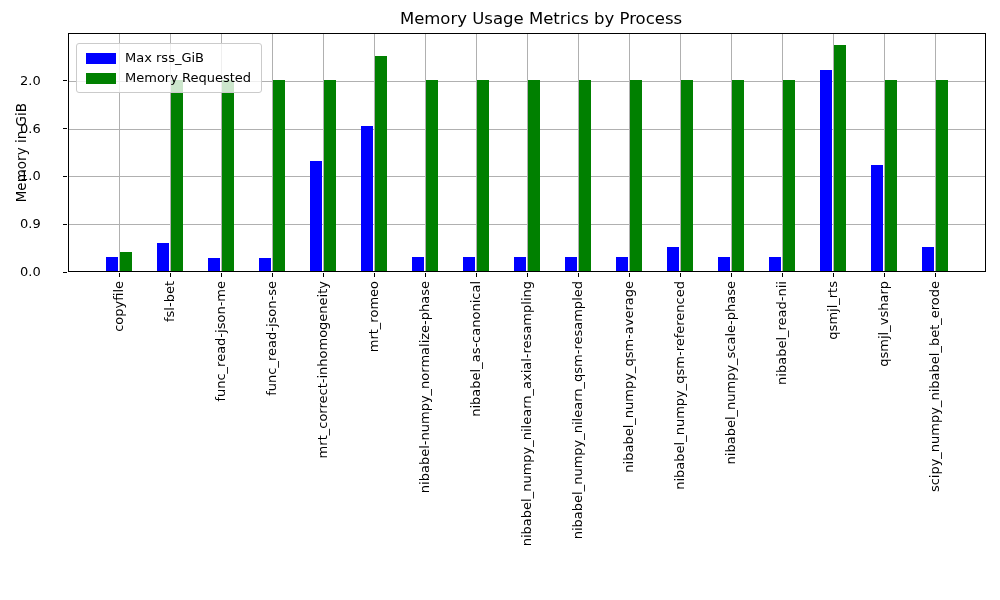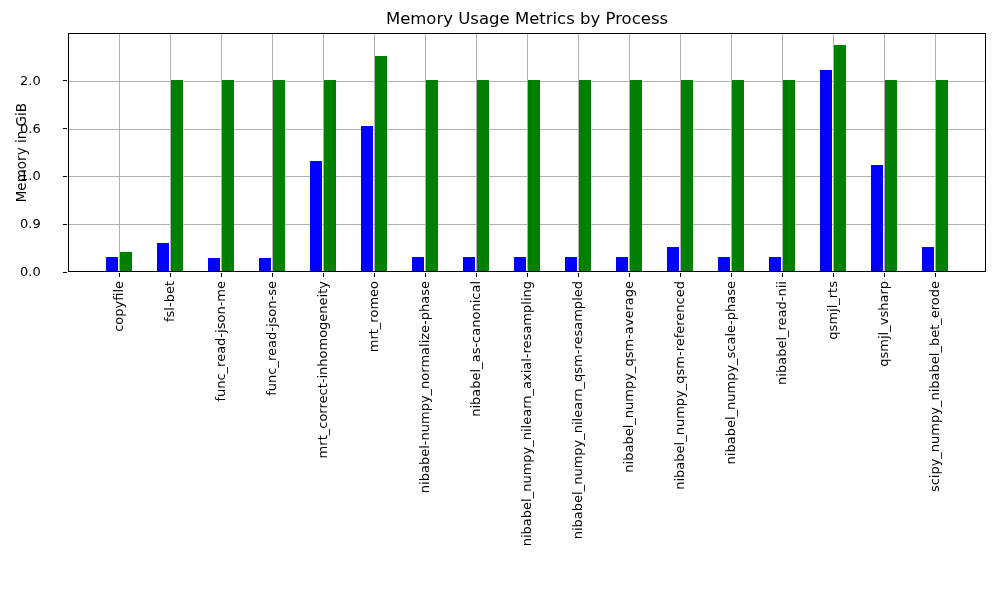--- a/index.html
+++ b/index.html
@@ -7,21 +7,21 @@
     position: relative;
     width: 1000px;
     height: 600px;
     background: #ffffff;
     font-family: "DejaVu Sans", "Liberation Sans", sans-serif;
     color: #000000;
     overflow: hidden;
   }
   .chart-title {
     position: absolute;
-    left: 68px; top: 9px; width: 918px;
+    left: 82px; top: 9px; width: 918px;
     text-align: center;
     font-size: 16.5px;
     color: #000000;
   }
   #plot-area {
     position: absolute;
     left: 68px; top: 33px;
     width: 918px; height: 239px;
     border: 1px solid #000000;
     box-sizing: border-box;
@@ -141,20 +141,30 @@
       <div class="bar" style="left: 509.6px; top: 45.8px; width: 12.75px; height: 191.2px; background: rgb(0, 128, 0);"></div>
       <div class="bar" style="left: 560.6px; top: 45.8px; width: 12.75px; height: 191.2px; background: rgb(0, 128, 0);"></div>
       <div class="bar" style="left: 611.6px; top: 45.8px; width: 12.75px; height: 191.2px; background: rgb(0, 128, 0);"></div>
       <div class="bar" style="left: 662.6px; top: 45.8px; width: 12.75px; height: 191.2px; background: rgb(0, 128, 0);"></div>
       <div class="bar" style="left: 713.6px; top: 45.8px; width: 12.75px; height: 191.2px; background: rgb(0, 128, 0);"></div>
       <div class="bar" style="left: 764.6px; top: 11.384px; width: 12.75px; height: 225.616px; background: rgb(0, 128, 0);"></div>
       <div class="bar" style="left: 815.6px; top: 45.8px; width: 12.75px; height: 191.2px; background: rgb(0, 128, 0);"></div>
       <div class="bar" style="left: 866.6px; top: 45.8px; width: 12.75px; height: 191.2px; background: rgb(0, 128, 0);"></div>
     </div>
 
+  <div id="legend">
+      <div class="legend-row">
+        <div class="legend-swatch" style="background: rgb(0, 0, 255);"></div>
+        <div class="legend-label">Max rss_GiB</div>
+      </div>
+      <div class="legend-row">
+        <div class="legend-swatch" style="background: rgb(0, 128, 0);"></div>
+        <div class="legend-label">Memory Requested</div>
+      </div>
+    </div>
 
 <div class="tickmark" style="left: 63px; top: 271.5px; width: 4px; height: 1px;"></div>
     <div class="ytick-label" style="left: 20px; top: 264px;">0.0</div>
     <div class="tickmark" style="left: 63px; top: 223.7px; width: 4px; height: 1px;"></div>
     <div class="ytick-label" style="left: 20px; top: 216.2px;">0.9</div>
     <div class="tickmark" style="left: 63px; top: 175.9px; width: 4px; height: 1px;"></div>
     <div class="ytick-label" style="left: 20px; top: 168.4px;">1.0</div>
     <div class="tickmark" style="left: 63px; top: 128.1px; width: 4px; height: 1px;"></div>
     <div class="ytick-label" style="left: 20px; top: 120.6px;">0.6</div>
     <div class="tickmark" style="left: 63px; top: 80.3px; width: 4px; height: 1px;"></div>

